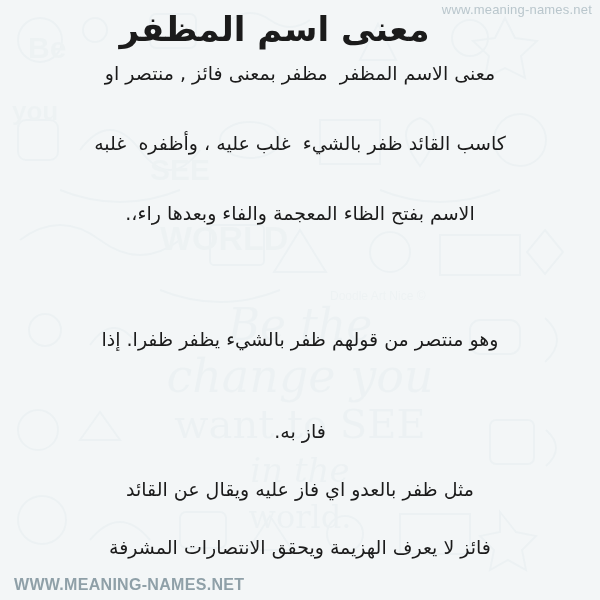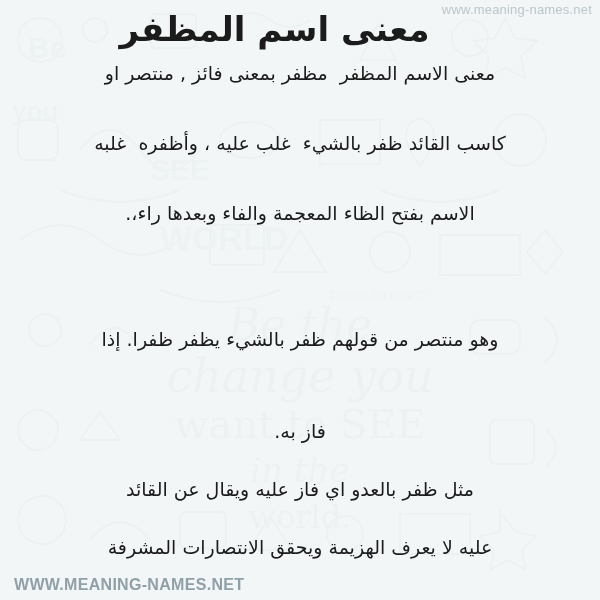--- a/index.html
+++ b/index.html
@@ -165,18 +165,18 @@
     <div class="line">كاسب القائد ظفر بالشيء  غلب عليه ، وأظفره  غلبه</div>
     <div class="gap-sm"></div>
     <div class="line">الاسم بفتح الظاء المعجمة والفاء وبعدها راء،.</div>
     <div class="gap-lg"></div>
     <div class="line">وهو منتصر من قولهم ظفر بالشيء يظفر ظفرا. إذا</div>
     <div class="gap-md"></div>
     <div class="line">فاز به.</div>
     <div class="gap-xs"></div>
     <div class="line">مثل ظفر بالعدو اي فاز عليه ويقال عن القائد</div>
     <div class="gap-xs"></div>
-    <div class="line">عليه لا يعرف الهزيمة ويحقق الانتصارات المشرفة</div>
+    <div class="line">فائز لا يعرف الهزيمة ويحقق الانتصارات المشرفة</div>
   </div>
 
   <div class="watermark-bottom">WWW.MEANING-NAMES.NET</div>
 
 </div>
 
 </body></html>

